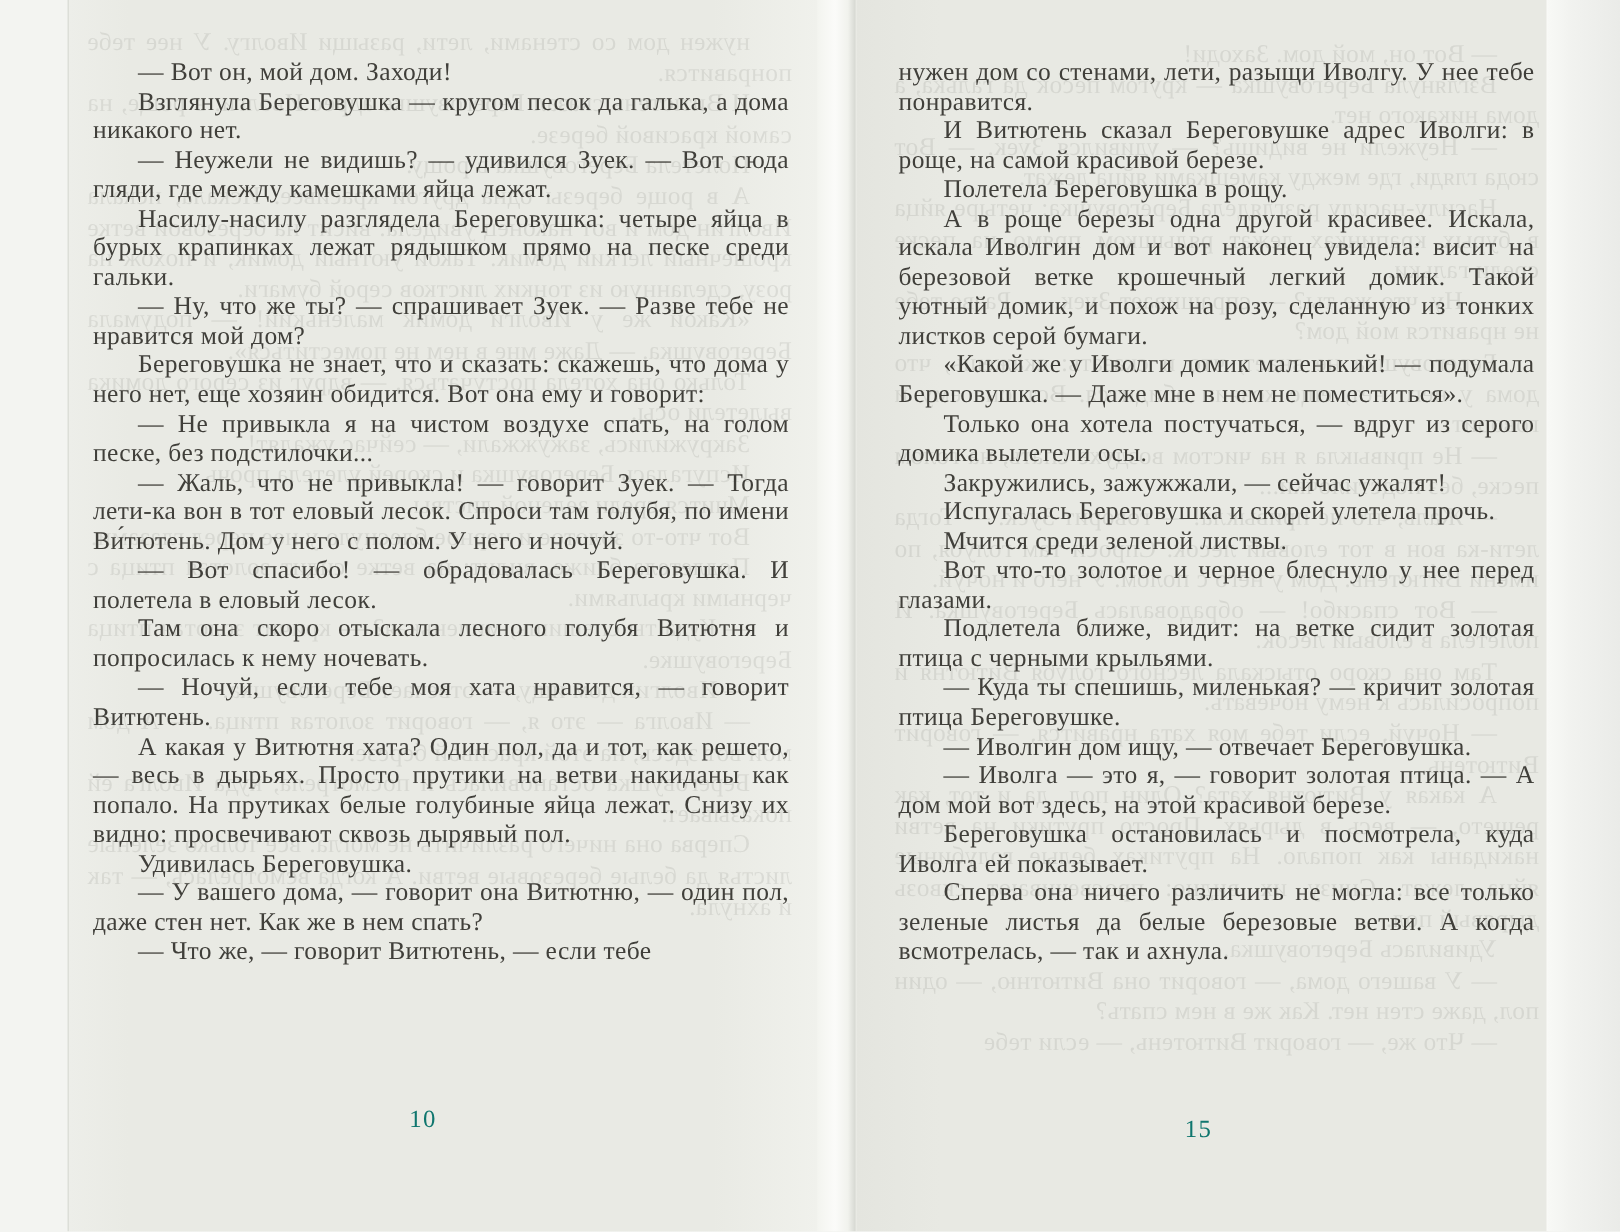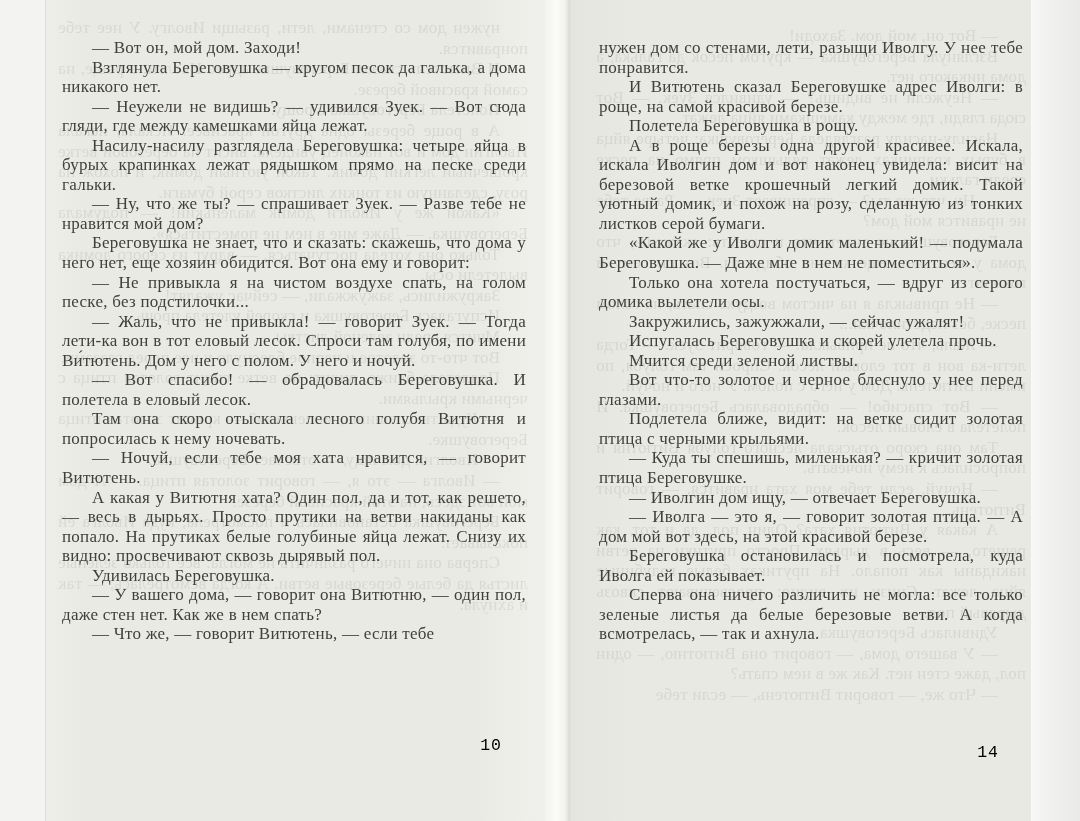--- a/index.html
+++ b/index.html
@@ -64,25 +64,24 @@
     overflow: hidden;
     pointer-events: none;
   }
   .bleed .para { margin: 0; text-indent: 28px; }
   .bleed-left  { left: 58px;  top: 18px; width: 470px; height: 784px; }
   .bleed-right { left: 596px; top: 26px; width: 430px; height: 784px; }
 
   
   .page-num {
     position: absolute;
-    color: #000000;
+    color: #0f766e;
     font-size: 16.5px;
     letter-spacing: 1px;
-    text-align: right;
-    font-family: Liberation Mono, monospace;
+    text-align: center;
   }
   .page-num-left  { left: 62px;  width: 440px; top: 736px; }
   .page-num-right { left: 599px; width: 400px; top: 743px; }
 </style>
 </head>
 <body>
 
 <div class="spread">
 
   <div class="paper-left">
@@ -156,17 +155,17 @@
       <p class="para">Испугалась Береговушка и скорей улетела прочь.</p>
       <p class="para">Мчится среди зеленой листвы.</p>
       <p class="para">Вот что-то золотое и черное блеснуло у нее перед глазами.</p>
       <p class="para">Подлетела ближе, видит: на ветке сидит золотая птица с черными крыльями.</p>
       <p class="para">— Куда ты спешишь, миленькая? — кричит золотая птица Береговушке.</p>
       <p class="para">— Иволгин дом ищу, — отвечает Береговушка.</p>
       <p class="para">— Иволга — это я, — говорит золотая птица. — А дом мой вот здесь, на этой красивой березе.</p>
       <p class="para">Береговушка остановилась и посмотрела, куда Иволга ей показывает.</p>
       <p class="para">Сперва она ничего различить не могла: все только зеленые листья да белые березовые ветви. А когда всмотрелась, — так и ахнула.</p>
     </div>
-  <div class="page-num page-num-right">14</div>
+  <div class="page-num page-num-right">15</div>
 
   <div class="right-edge"></div>
 
 </div>
 
 </body></html>

